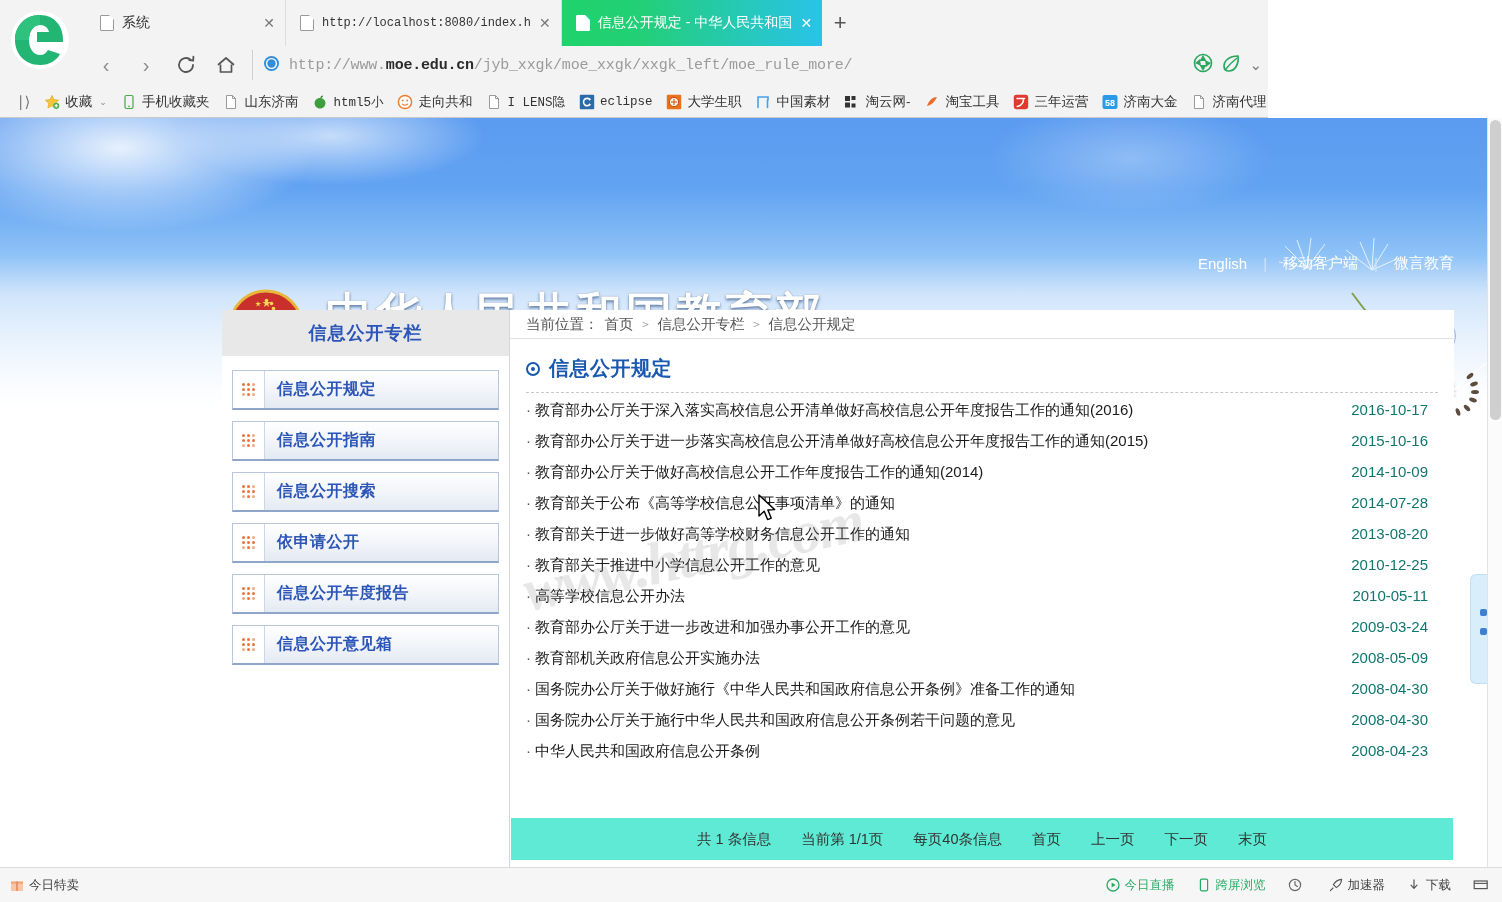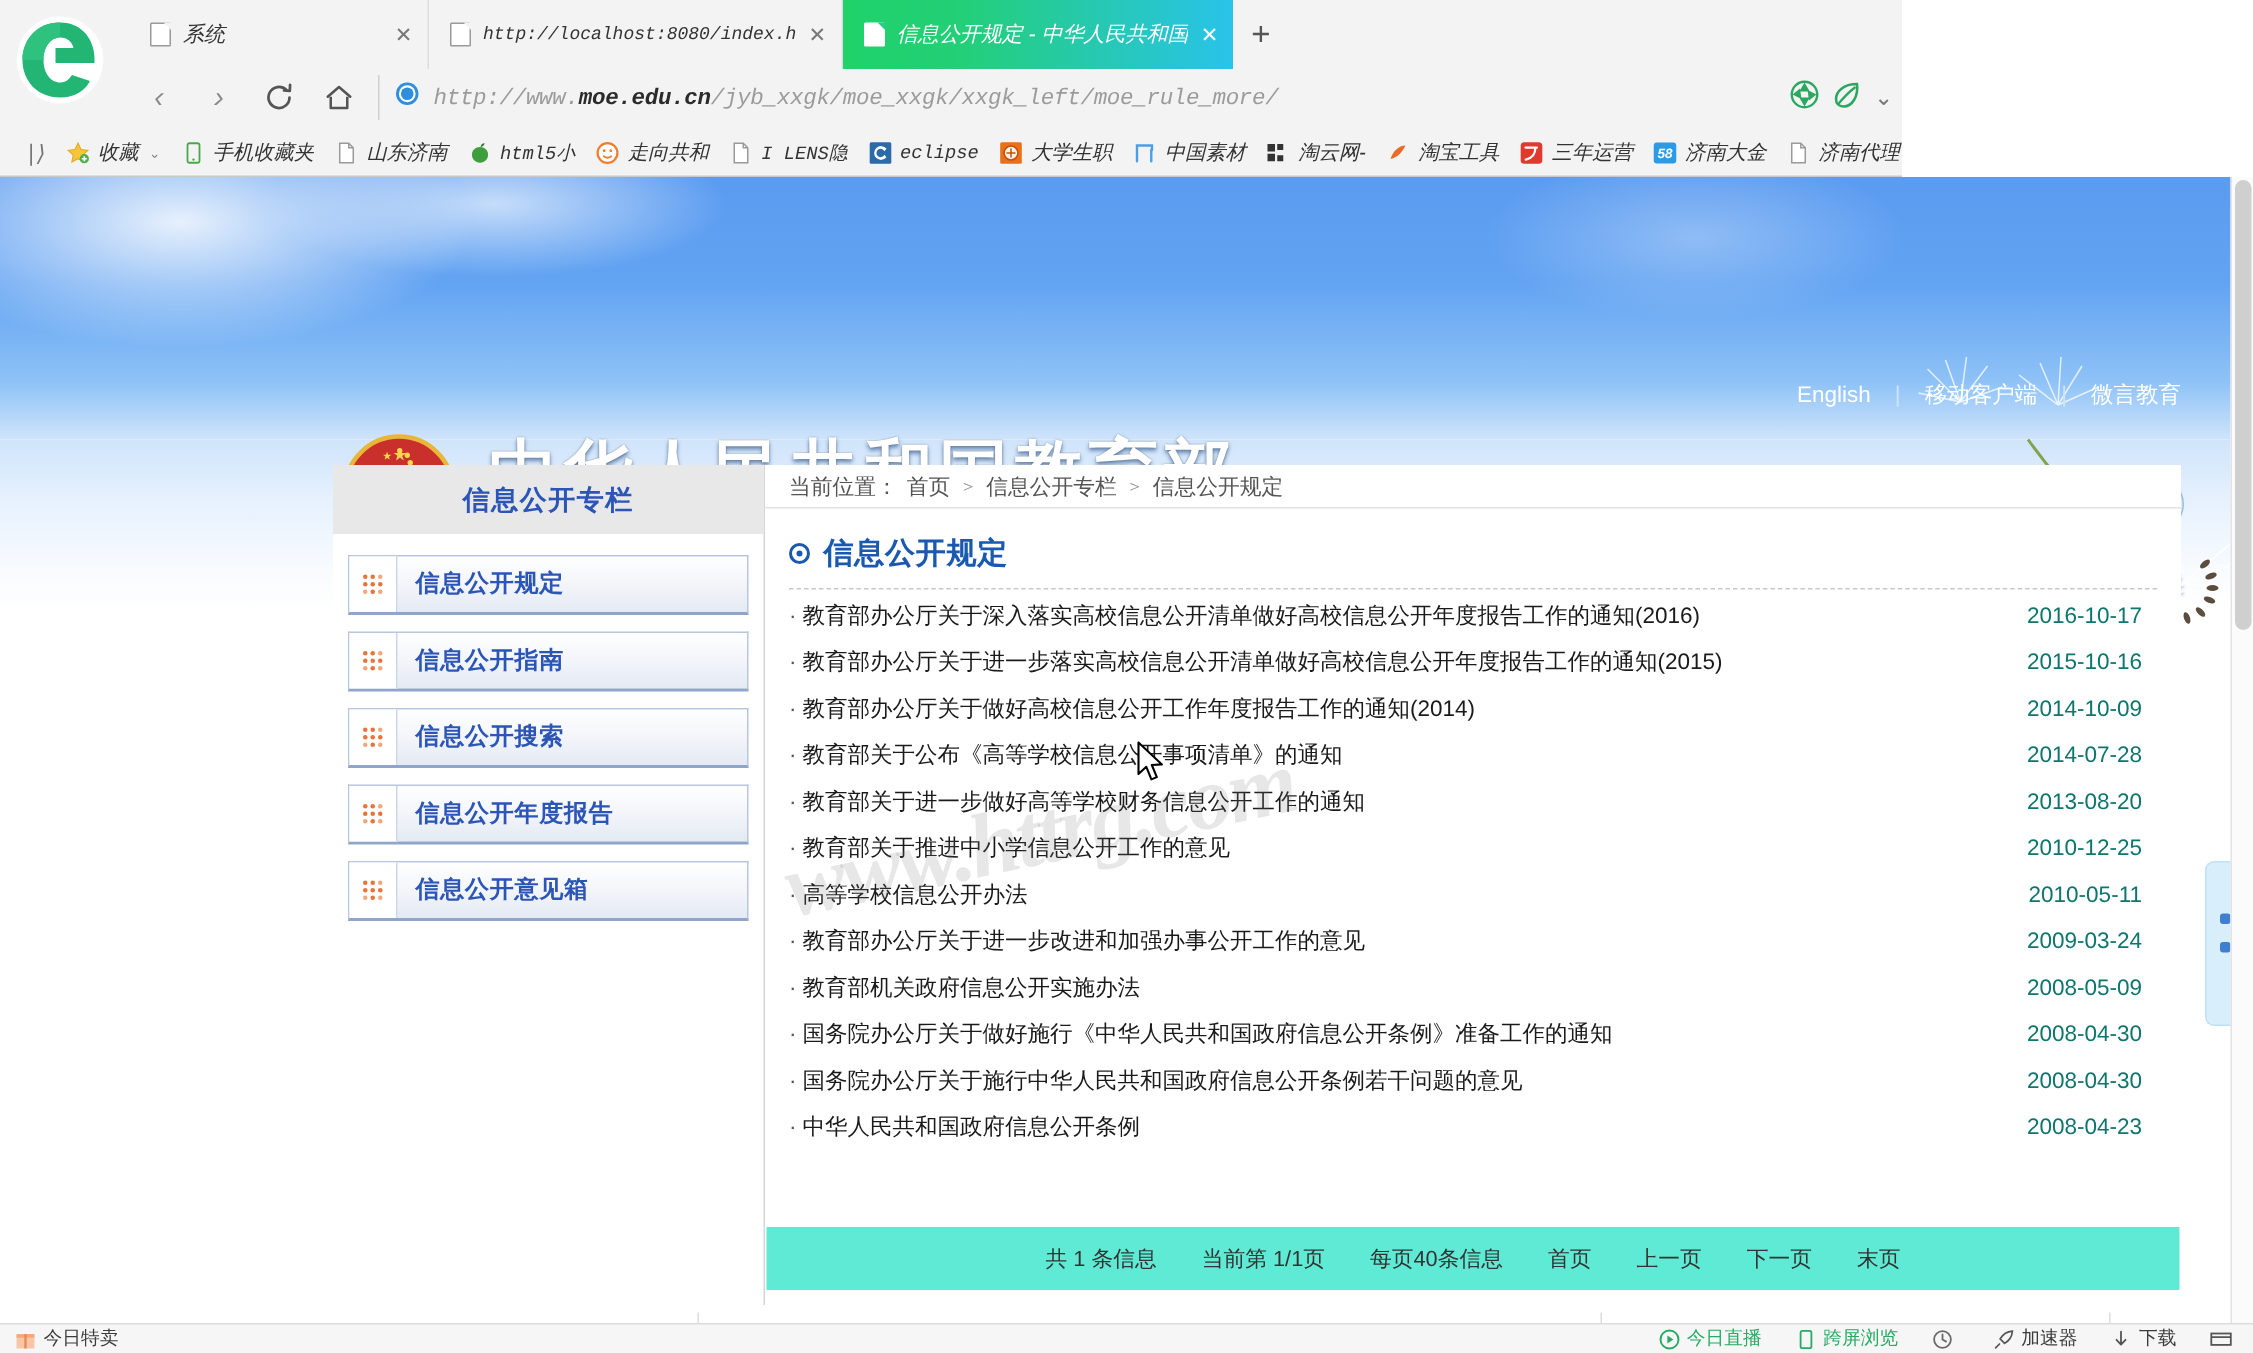--- a/index.html
+++ b/index.html
@@ -6,21 +6,21 @@
   html, body {
     width: 1502px; height: 902px; overflow: hidden;
     font-family: "Liberation Sans", "DejaVu Sans", sans-serif;
     background: #ffffff;
   }
   .app { position: relative; width: 1502px; height: 902px; }
 
   
   .chrome {
     position: absolute; left: 0; top: 0; width: 1268px; height: 118px;
-    background: #f3f3f3; border-bottom: 1px solid #c9c9c9; font-style: italic;
+    background: #f3f3f3; border-bottom: 1px solid #c9c9c9;
   }
   .logo-e {
     position: absolute; left: 8px; top: 6px; width: 64px; height: 68px;
     display: flex; align-items: center; justify-content: center;
   }
   .logo-e svg { display: block; }
 
   .tabstrip {
     position: absolute; left: 86px; top: 0; right: 0; height: 46px;
     display: flex; align-items: flex-end;
@@ -263,21 +263,21 @@
     position: absolute; right: 0; top: 118px; width: 15px; height: 765px;
     background: #fbfbfb; border-left: 1px solid #e3e3e3;
   }
   .vscroll .thumb {
     position: absolute; left: 2px; top: 2px; width: 11px; height: 300px;
     background: #cfcfcf; border-radius: 6px;
   }
 
   
   .statusbar {
-    position: absolute; left: 0; bottom: 0; width: 1502px; height: 20px;
+    position: absolute; left: 0; bottom: 0; width: 1502px; height: 35px;
     background: #f6f6f6; border-top: 1px solid #dcdcdc;
     display: flex; align-items: center; font-size: 12.5px; color: #3c3c3c;
   }
   .sb-left { display: flex; align-items: center; gap: 5px; padding-left: 10px; }
   .sb-right {
     margin-left: auto; display: flex; align-items: center; gap: 22px;
     padding-right: 8px;
   }
   .sb-item { display: inline-flex; align-items: center; gap: 5px; }
   .sb-green { color: #27ab64; }
@@ -639,20 +639,36 @@
                   <i></i>
                   <i></i>
                   <i class="pale"></i>
                   <i></i>
                   <i class="pale"></i>
                 </span>
             </span>
             <span class="side-label">信息公开搜索</span>
           </div>
 
+          <div class="side-item">
+            <span class="side-grip">
+              <span class="grip-dots">
+                  <i></i>
+                  <i></i>
+                  <i class="pale"></i>
+                  <i></i>
+                  <i></i>
+                  <i></i>
+                  <i class="pale"></i>
+                  <i></i>
+                  <i class="pale"></i>
+                </span>
+            </span>
+            <span class="side-label">依申请公开</span>
+          </div>
 
           <div class="side-item">
             <span class="side-grip">
               <span class="grip-dots">
                   <i></i>
                   <i></i>
                   <i class="pale"></i>
                   <i></i>
                   <i></i>
                   <i></i>

